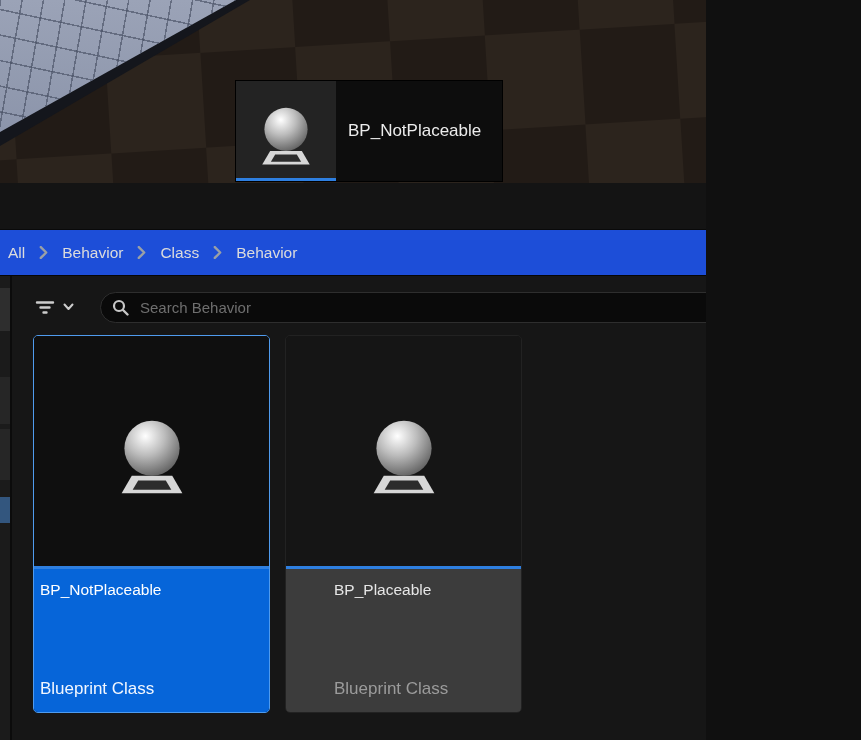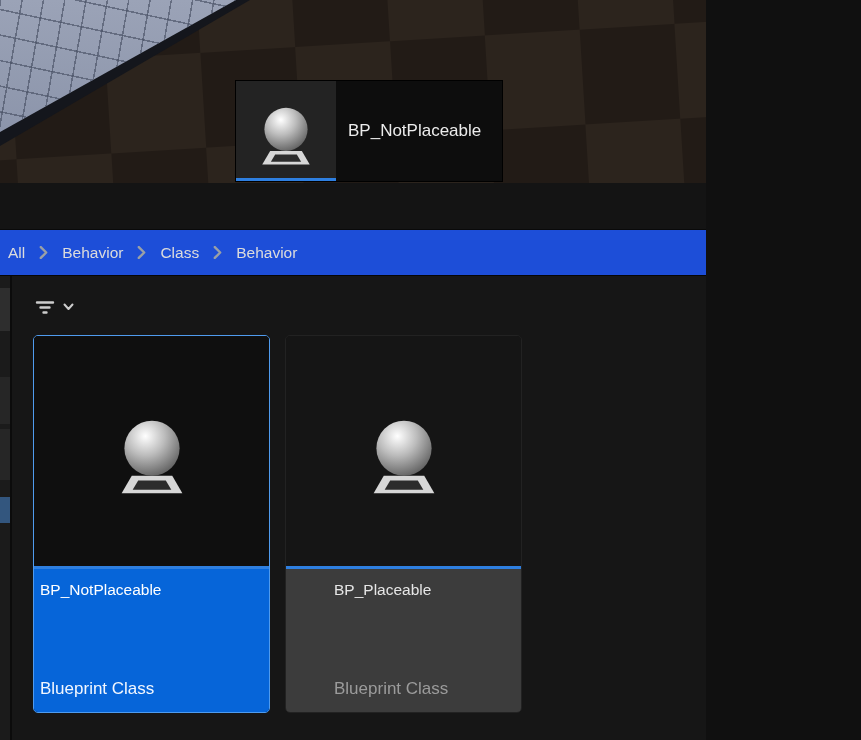--- a/index.html
+++ b/index.html
@@ -144,20 +144,30 @@
 
     <div class="filter-button">
       <svg width="22" height="17" viewBox="0 0 22 17">
         <path d="M3 3.5h16M6.5 8.5h9M9.5 13.5h3" stroke="#cdcdcd" stroke-width="2.4" stroke-linecap="round" fill="none"></path>
       </svg>
       <svg width="11" height="8" viewBox="0 0 11 8">
         <path d="M1.5 1.5 L5.5 6 L9.5 1.5" stroke="#cdcdcd" stroke-width="2" fill="none" stroke-linecap="round" stroke-linejoin="round"></path>
       </svg>
     </div>
 
+    <div class="search-box">
+      <svg width="17" height="17" viewBox="0 0 17 17">
+        <circle cx="7" cy="7" r="5" stroke="#c7c7c7" stroke-width="2.2" fill="none"></circle>
+        <path d="M11 11 L15.5 15.5" stroke="#c7c7c7" stroke-width="2.4" stroke-linecap="round"></path>
+      </svg>
+      <input type="text" placeholder="Search Behavior" style="">
+      <svg width="13" height="9" viewBox="0 0 13 9">
+        <path d="M1.5 1.5 L6.5 7 L11.5 1.5" stroke="#b9b9b9" stroke-width="2" fill="none" stroke-linecap="round" stroke-linejoin="round"></path>
+      </svg>
+    </div>
 
     <div class="tile selected">
       <div class="tile-thumb">
         <svg viewBox="0 0 100 104">
           <defs>
             <radialGradient id="sg2" cx="38%" cy="28%" r="78%">
               <stop offset="0%" stop-color="#ffffff"></stop>
               <stop offset="45%" stop-color="#bcbcbc"></stop>
               <stop offset="100%" stop-color="#5c5c5c"></stop>
             </radialGradient>

